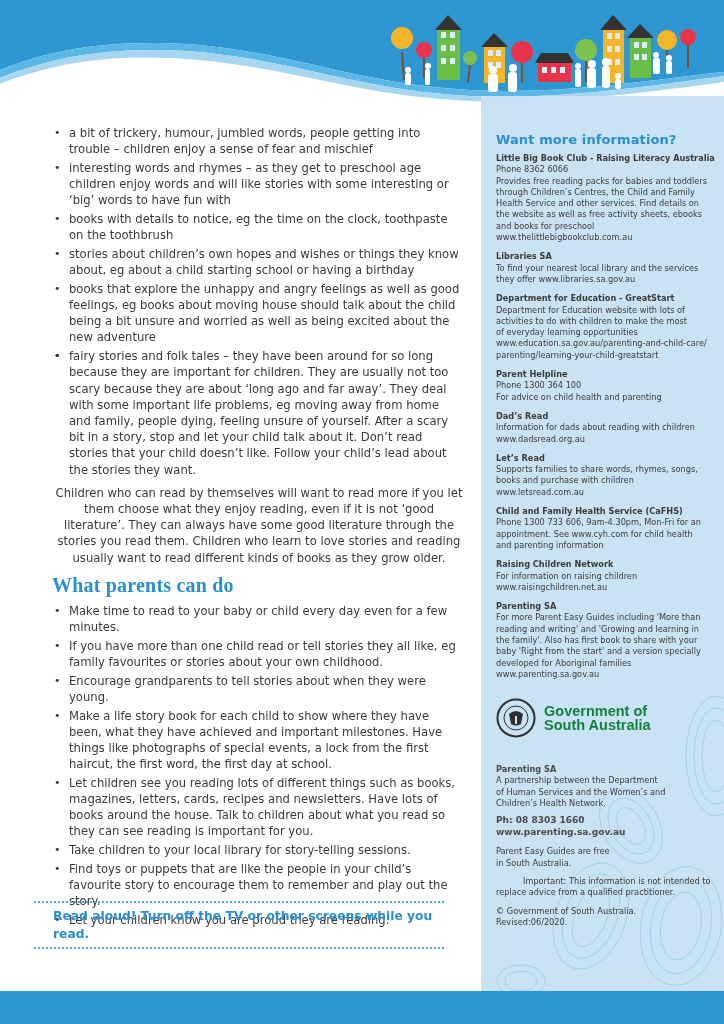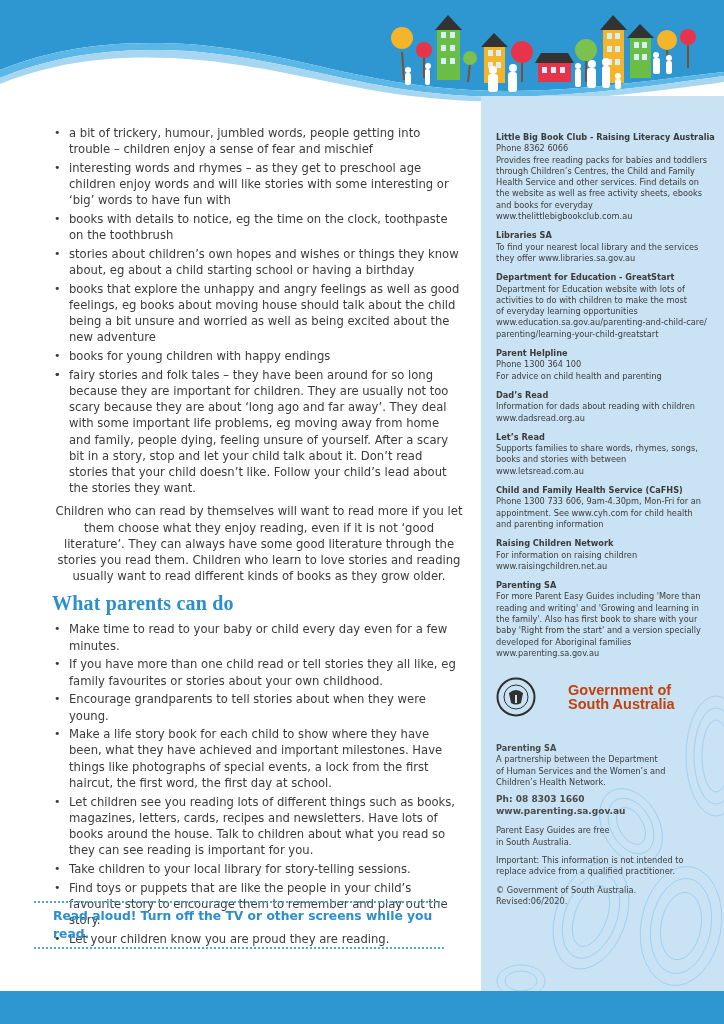--- a/index.html
+++ b/index.html
@@ -11,21 +11,21 @@
   .sidebar { position: absolute; left: 481px; top: 96px; width: 243px; height: 895px; background: #c9e2f4; overflow: hidden; }
   .sidebar .swirls { position: absolute; left: 0; top: 0; }
   .side-content { position: absolute; left: 15px; top: 36px; width: 226px; font-size: 8.2px; line-height: 11.3px; color: #3b3b3b; }
   .side-title { font-family: "DejaVu Sans", sans-serif; font-weight: bold; color: #2a8fd0; font-size: 13px; letter-spacing: 0.1px; margin-bottom: 6px; line-height: 15px; }
   .side-entry { margin-bottom: 8px; }
   .side-entry .name { font-weight: bold; display: block; }
   .side-entry .line { display: block; white-space: nowrap; }
 
   .gov-logo { display: flex; align-items: center; margin-top: 18px; margin-bottom: 26px; }
   .gov-logo .crest { width: 40px; height: 40px; margin-right: 8px; }
-  .gov-logo .gov-text { font-family: "Liberation Sans", sans-serif; font-weight: bold; font-size: 14.5px; line-height: 14px; color: #c2410c; margin-left: 24px; }
+  .gov-logo .gov-text { font-family: "Liberation Sans", sans-serif; font-weight: bold; font-size: 14.5px; line-height: 14px; color: #15803d; }
 
   .ps-block .name { font-family: "DejaVu Sans", sans-serif; font-weight: bold; color: #4a4a4a; }
   .ps-contact { font-weight: bold; font-family: "DejaVu Sans", sans-serif; color: #4a4a4a; margin-top: 5px; font-size: 9px; line-height: 12px; }
   .small-note { margin-top: 7px; }
 
   .main { position: absolute; left: 52px; top: 125px; width: 412px; font-size: 11.6px; line-height: 16.2px; color: #3a3a3a; }
   ul.bullets { list-style: none; margin: 0; padding: 0; }
   ul.bullets li { position: relative; padding-left: 17px; margin-bottom: 2.5px; }
   ul.bullets li .dot { position: absolute; left: 2px; top: 0; font-size: 11px; }
   .para { margin: 7px 0 0 2px; text-align: center; }
@@ -134,29 +134,30 @@
         <ellipse cx="110" cy="820" rx="26" ry="44" transform="rotate(20 110 820)"></ellipse>
         <ellipse cx="110" cy="820" rx="16" ry="32" transform="rotate(20 110 820)"></ellipse>
       <ellipse cx="200" cy="830" rx="40" ry="60" transform="rotate(10 200 830)"></ellipse>
         <ellipse cx="200" cy="830" rx="30" ry="48" transform="rotate(10 200 830)"></ellipse>
         <ellipse cx="200" cy="830" rx="20" ry="34" transform="rotate(10 200 830)"></ellipse>
       <ellipse cx="40" cy="885" rx="24" ry="16"></ellipse>
         <ellipse cx="40" cy="885" rx="16" ry="10"></ellipse>
     </g>
   </svg>
   <div class="side-content">
+    <div class="side-title">Want more information?</div>
     <div id="side-entries">
         <div class="side-entry">
           <span class="name">Little Big Book Club - Raising Literacy Australia</span>
           <span class="line">Phone 8362 6066</span>
           <span class="line">Provides free reading packs for babies and toddlers</span>
           <span class="line">through Children’s Centres, the Child and Family</span>
           <span class="line">Health Service and other services.  Find details on</span>
           <span class="line">the website as well as free activity sheets, ebooks</span>
-          <span class="line">and books for everyday</span>
+          <span class="line">and books for preschool</span>
           <span class="line">www.thelittlebigbookclub.com.au</span>
         </div>
         <div class="side-entry">
           <span class="name">Libraries SA</span>
           <span class="line">To find your nearest local library and the services</span>
           <span class="line">they offer www.libraries.sa.gov.au</span>
         </div>
         <div class="side-entry">
           <span class="name">Department for Education - GreatStart</span>
           <span class="line">Department for Education website with lots of</span>
@@ -171,21 +172,21 @@
           <span class="line">For advice on child health and parenting</span>
         </div>
         <div class="side-entry">
           <span class="name">Dad’s Read</span>
           <span class="line">Information for dads about reading with children</span>
           <span class="line">www.dadsread.org.au</span>
         </div>
         <div class="side-entry">
           <span class="name">Let’s Read</span>
           <span class="line">Supports families to share words, rhymes, songs,</span>
-          <span class="line">books and stories with between</span>
+          <span class="line">books and purchase with children</span>
           <span class="line">www.letsread.com.au</span>
         </div>
         <div class="side-entry">
           <span class="name">Child and Family Health Service (CaFHS)</span>
           <span class="line">Phone 1300 733 606, 9am-4.30pm, Mon-Fri for an</span>
           <span class="line">appointment.  See www.cyh.com for child health</span>
           <span class="line">and parenting information</span>
         </div>
         <div class="side-entry">
           <span class="name">Raising Children Network</span>
@@ -226,39 +227,39 @@
         <div>www.parenting.sa.gov.au</div>
       </div>
     </div>
 
     <div id="side-notes">
         <div class="small-note">
           <span class="line" style="display: block;">Parent Easy Guides are free</span>
           <span class="line" style="display: block;">in South Australia.</span>
         </div>
         <div class="small-note">
-          <span class="line" style="display: block;">Important: This information is not intended to</span>
+          <span class="line" style="display: block; margin-left: 27px;">Important: This information is not intended to</span>
           <span class="line" style="display: block;">replace advice from a qualified practitioner.</span>
         </div>
         <div class="small-note">
           <span class="line" style="display: block;">© Government of South Australia.</span>
           <span class="line" style="display: block;">Revised:06/2020.</span>
         </div>
       </div>
   </div>
 </aside>
 
 <main class="main">
   <ul class="bullets" id="bullets-top">
       <li><span class="dot">•</span><span>a bit of trickery, humour, jumbled words, people getting into trouble – children enjoy a sense of fear and mischief</span></li>
       <li><span class="dot">•</span><span>interesting words and rhymes – as they get to preschool age children enjoy words and will like stories with some interesting or ‘big’ words to have fun with</span></li>
       <li><span class="dot">•</span><span>books with details to notice, eg the time on the clock, toothpaste on the toothbrush</span></li>
       <li><span class="dot">•</span><span>stories about children’s own hopes and wishes or things they know about, eg about a child starting school or having a birthday</span></li>
       <li><span class="dot">•</span><span>books that explore the unhappy and angry feelings as well as good feelings, eg books about moving house should talk about the child being a bit unsure and worried as well as being excited about the new adventure</span></li>
-      <li><span class="dot">•</span><span>books for young children with happy endings</span></li>
+      <li><span class="dot">•</span></li>
       <li><span class="dot">•</span></li>
       <li><span class="dot">•</span><span>fairy stories and folk tales – they have been around for so long because they are important for children.  They are usually not too scary because they are about ‘long ago and far away’.  They deal with some important life problems, eg moving away from home and family, people dying, feeling unsure of yourself.  After a scary bit in a story, stop and let your child talk about it.  Don’t read stories that your child doesn’t like.  Follow your child’s lead about the stories they want.</span></li>
     </ul>
   <p class="para">Children who can read by themselves will want to read more if you let them choose what they enjoy reading, even if it is not ‘good literature’.  They can always have some good literature through the stories you read them.  Children who learn to love stories and reading usually want to read different kinds of books as they grow older.</p>
   <h2 class="section-title">What parents can do</h2>
   <ul class="bullets" id="bullets-parents">
       <li><span class="dot">•</span><span>Make time to read to your baby or child every day even for a few minutes.</span></li>
       <li><span class="dot">•</span><span>If you have more than one child read or tell stories they all like, eg family favourites or stories about your own childhood.</span></li>
       <li><span class="dot">•</span><span>Encourage grandparents to tell stories about when they were young.</span></li>
       <li><span class="dot">•</span><span>Make a life story book for each child to show where they have been, what they have achieved and important milestones.  Have things like photographs of special events, a lock from the first haircut, the first word, the first day at school.</span></li>

